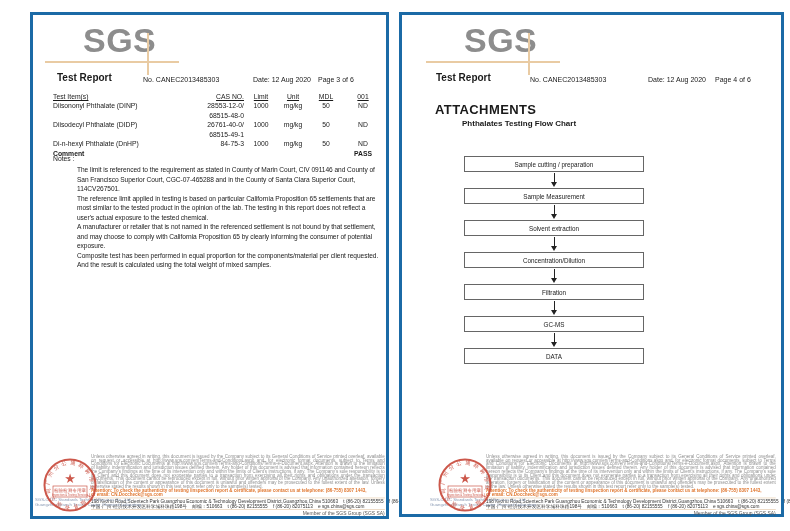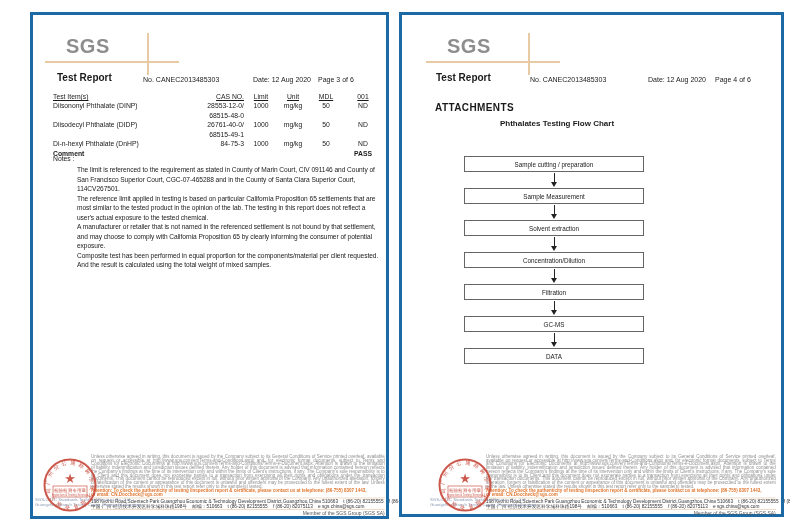--- a/index.html
+++ b/index.html
@@ -8,22 +8,22 @@
     font-family:"Liberation Sans",sans-serif;color:#1a1a1a;
     -webkit-font-smoothing:antialiased;
   }
   .page{position:absolute;background:#fff;border:3px solid #1b6aa6;}
   .page-left{left:30px;top:12px;width:353px;height:501px;}
   .page-right{left:399px;top:12px;width:379px;height:499px;}
 
   
   .logo{position:absolute;top:6px;left:24px;width:120px;height:52px;}
   .page-right .logo{left:36px;}
-  .logo-text{position:absolute;left:9px;top:0;font-size:20px;font-weight:bold;
-    color:#8d8d8d;letter-spacing:.5px;line-height:38px;margin-top:6px;}
+  .logo-text{position:absolute;left:26px;top:0;font-size:34px;font-weight:bold;
+    color:#8d8d8d;letter-spacing:.5px;line-height:38px;}
   .logo-hline{position:absolute;left:-12px;top:40px;width:134px;height:2px;background:#e9cba3;}
   .logo-vline{position:absolute;left:90px;top:12px;width:2px;height:42px;background:#e9cba3;}
 
   
   .hdr{position:absolute;top:59px;left:0;right:0;height:14px;font-size:7px;}
   .hdr-title{position:absolute;left:24px;top:-2px;font-size:10px;font-weight:bold;}
   .hdr-no{position:absolute;left:110px;top:2px;}
   .hdr-date{position:absolute;left:220px;top:2px;}
   .hdr-page{position:absolute;left:285px;top:2px;}
   .page-right .hdr-title{left:34px;}
@@ -40,22 +40,22 @@
   .u{text-decoration:underline;}
   .t-comment{margin-top:1px;font-weight:bold;}
 
   
   .notes-label{position:absolute;left:20px;top:140px;font-size:6.8px;}
   .notes{position:absolute;left:44px;top:150px;width:304px;font-size:6.6px;
     line-height:9.5px;letter-spacing:-0.05px;}
   .notes p{margin:0;}
 
   
-  .attachments{position:absolute;left:33px;top:87px;font-size:10px;font-weight:bold;letter-spacing:.4px;}
-  .flow-title{position:absolute;left:60px;top:104px;width:190px;text-align:center;
+  .attachments{position:absolute;left:33px;top:87px;font-size:13px;font-weight:bold;letter-spacing:.4px;}
+  .flow-title{position:absolute;left:60px;top:104px;width:190px;text-align:left;
     font-size:8px;font-weight:bold;}
   .flow{position:absolute;left:62px;top:141px;width:180px;display:flex;flex-direction:column;}
   .fbox{height:14px;border:1px solid #666;display:flex;align-items:center;
     justify-content:center;font-size:6.3px;background:#fff;}
   .arrow{position:relative;height:16px;}
   .arrow::before{content:'';position:absolute;left:50%;top:1px;width:1px;height:10px;background:#222;}
   .arrow::after{content:'';position:absolute;left:calc(50% - 3px);top:10px;width:0;height:0;
     border:3px solid transparent;border-top:5px solid #222;}
 
   

